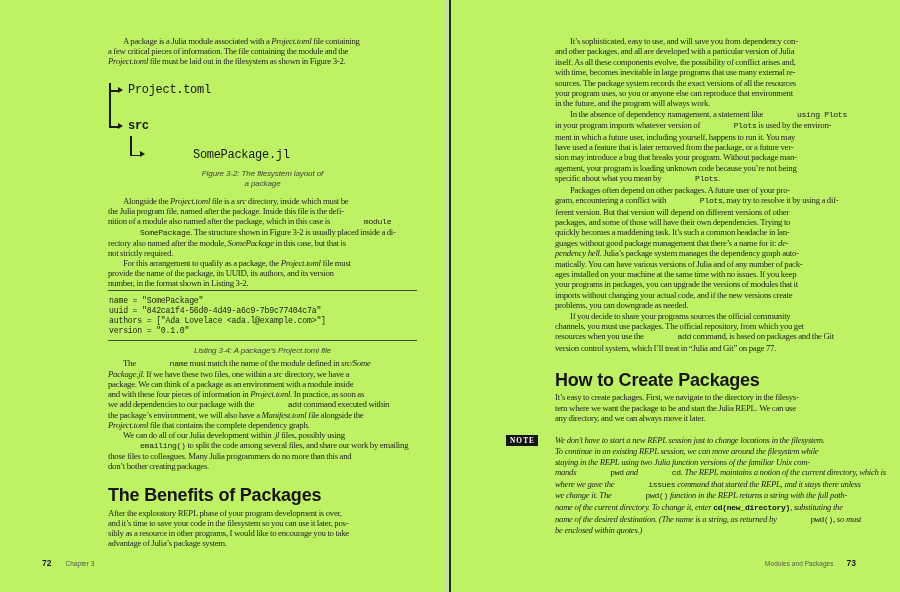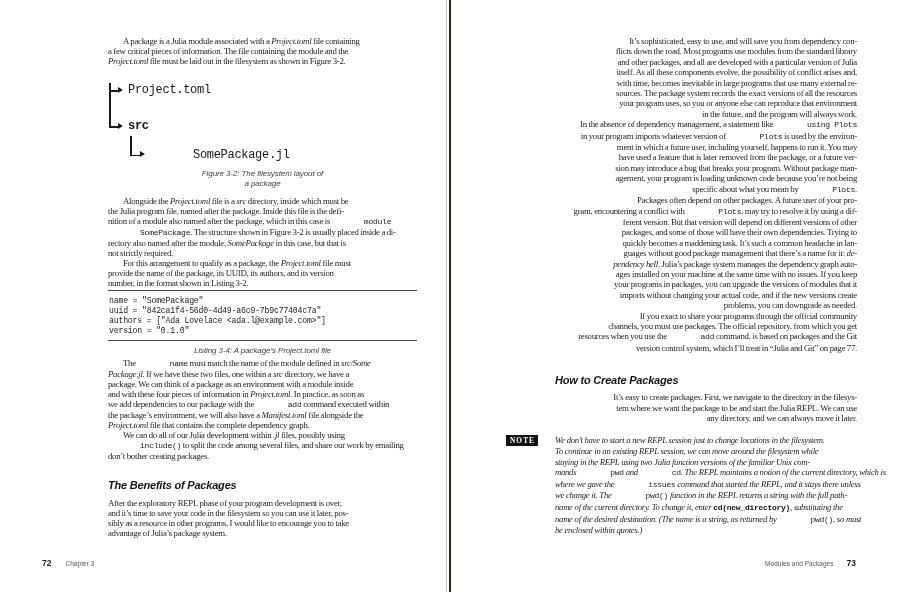--- a/index.html
+++ b/index.html
@@ -1,28 +1,28 @@
 <!DOCTYPE html>
 <html><head>
 <meta charset="utf-8">
 <style>
   html,body{margin:0;padding:0;}
   body{width:900px;height:592px;background:#e9e9e7;font-family:"Liberation Serif",serif;}
-  .spread{position:relative;width:900px;height:592px;background:#ffffff;overflow:hidden;}
+  .spread{position:relative;width:900px;height:592px;background:#bef264;overflow:hidden;}
   .page{position:absolute;top:0;height:592px;}
   .page-left{left:0;width:449px;}
   .page-right{left:452px;width:448px;}
   .divider-shadow{position:absolute;top:0;left:446px;width:1px;height:592px;background:#cdccc9;}
   .divider{position:absolute;top:0;left:449px;width:2px;height:592px;background:#23221f;}
   .col{position:absolute;top:36px;}
   .col-left{left:108px;width:309px;}
   .col-right{left:103px;width:302px;}
   .line{white-space:nowrap;font-size:8.8px;line-height:10px;letter-spacing:-0.28px;
         word-spacing:-0.2px;color:#262422;}
-  .col-right .line{line-height:10.4px;text-align:right;}
+  .col-right .line{line-height:10.4px;}
   .para{margin:0;}
   .para.indent .line:first-child{text-indent:15px;}
   .s-i{font-style:italic;}
   .s-m{font-family:"Liberation Mono",monospace;font-size:0.92em;font-style:normal;color:#1b1a18;padding-left:32px;}
   .s-mb{font-family:"Liberation Mono",monospace;font-size:0.92em;font-style:normal;font-weight:bold;color:#111;}
   
   .tree{position:relative;height:84px;margin:14px 0 0 0;}
   .tree .vline{position:absolute;background:#1a1a18;width:1.5px;}
   .tree .hline{position:absolute;background:#1a1a18;height:1.5px;}
   .tree .arrow{position:absolute;width:0;height:0;border-left:5px solid #1a1a18;
@@ -34,22 +34,22 @@
   .caption{margin:5px 0 8px 0;}
   .caption .cline{font-family:"Liberation Sans",sans-serif;font-style:italic;font-size:8px;
                   line-height:9.5px;color:#40403e;letter-spacing:-0.1px;white-space:nowrap;text-align:center;}
   .caption.listing-caption{margin:5px 0 2px 0;}
   
   .listing{border-top:1.2px solid #4a4845;border-bottom:1.2px solid #4a4845;
            padding:5px 0 4px 1px;margin:2px 0 0 0;}
   .listing .kline{font-family:"Liberation Mono",monospace;font-size:8.2px;line-height:10px;
                   letter-spacing:-0.2px;color:#1b1a18;white-space:nowrap;}
   
-  .heading{font-family:"Liberation Sans",sans-serif;font-weight:bold;font-style:italic;
-           font-size:11px;line-height:13px;color:#161514;letter-spacing:-0.2px;
+  .heading{font-family:"Liberation Sans",sans-serif;font-weight:bold;
+           font-size:18px;line-height:13px;color:#161514;letter-spacing:-0.2px;
            margin:18px 0 6px 0;}
   .col-right .heading{margin:21px 0 5px 0;}
   
   .note{position:relative;margin-top:12px;}
   .note .nline{white-space:nowrap;font-style:italic;font-size:8.7px;line-height:10.6px;
                letter-spacing:-0.28px;color:#262422;}
   .note-label{position:absolute;left:-49px;top:0px;background:#121210;color:#fefefe;
               font-family:Liberation Serif, serif;font-weight:bold;font-size:7.3px;
               letter-spacing:1.1px;padding:1.5px 3px 1.5px 4px;line-height:8px;text-align:center;}
   
@@ -116,21 +116,22 @@
           <div class="line"><span>The </span><span class="s-m">name</span><span> must match the name of the module defined in </span><span class="s-i">src/Some</span></div>
           <div class="line"><span class="s-i">Package.jl</span><span>. If we have these two files, one within a </span><span class="s-i">src</span><span> directory, we have a</span></div>
           <div class="line"><span>package. We can think of a package as an environment with a module inside</span></div>
           <div class="line"><span>and with these four pieces of information in </span><span class="s-i">Project.toml</span><span>. In practice, as soon as</span></div>
           <div class="line"><span>we add dependencies to our package with the </span><span class="s-m">add</span><span> command executed within</span></div>
           <div class="line"><span>the package’s environment, we will also have a </span><span class="s-i">Manifest.toml</span><span> file alongside the</span></div>
           <div class="line last"><span class="s-i">Project.toml</span><span> file that contains the complete dependency graph.</span></div>
         </div>
         <div class="para indent">
           <div class="line"><span>We can do all of our Julia development within </span><span class="s-i">.jl</span><span> files, possibly using</span></div>
-          <div class="line"><span class="s-m">include()</span><span> to split the code among several files, and share our work by emailing</span></div>
+          <div class="line"><span class="s-m">emailing()</span><span> to split the code among several files, and share our work by emailing</span></div>
+          <div class="line"><span>those files to colleagues. Many Julia programmers do no more than this and</span></div>
           <div class="line last"><span>don’t bother creating packages.</span></div>
         </div>
         <div class="heading">The Benefits of Packages</div>
         <div class="para">
           <div class="line"><span>After the exploratory REPL phase of your program development is over,</span></div>
           <div class="line"><span>and it’s time to save your code in the filesystem so you can use it later, pos-</span></div>
           <div class="line"><span>sibly as a resource in other programs, I would like to encourage you to take</span></div>
           <div class="line last"><span>advantage of Julia’s package system.</span></div>
         </div>
       </div>
@@ -139,21 +140,20 @@
     </div>
   </div>
 
   <div class="divider-shadow"></div>
   <div class="divider"></div>
 
   <div class="page page-right">
     <div class="col col-right" id="right-col">
         <div class="para indent">
           <div class="line"><span>It’s sophisticated, easy to use, and will save you from dependency con-</span></div>
-          <div class="line"><span>flicts down the road. Most programs use modules from the standard library</span></div>
           <div class="line"><span>and other packages, and all are developed with a particular version of Julia</span></div>
           <div class="line"><span>itself. As all these components evolve, the possibility of conflict arises and,</span></div>
           <div class="line"><span>with time, becomes inevitable in large programs that use many external re-</span></div>
           <div class="line"><span>sources. The package system records the exact versions of all the resources</span></div>
           <div class="line"><span>your program uses, so you or anyone else can reproduce that environment</span></div>
           <div class="line last"><span>in the future, and the program will always work.</span></div>
         </div>
         <div class="para indent">
           <div class="line"><span>In the absence of dependency management, a statement like </span><span class="s-m">using Plots</span></div>
           <div class="line"><span>in your program imports whatever version of </span><span class="s-m">Plots</span><span> is used by the environ-</span></div>
@@ -164,27 +164,28 @@
           <div class="line last"><span>specific about what you mean by </span><span class="s-m">Plots</span><span>.</span></div>
         </div>
         <div class="para indent">
           <div class="line"><span>Packages often depend on other packages. A future user of your pro-</span></div>
           <div class="line"><span>gram, encountering a conflict with </span><span class="s-m">Plots</span><span>, may try to resolve it by using a dif-</span></div>
           <div class="line"><span>ferent version. But that version will depend on different versions of other</span></div>
           <div class="line"><span>packages, and some of those will have their own dependencies. Trying to</span></div>
           <div class="line"><span>quickly becomes a maddening task. It’s such a common headache in lan-</span></div>
           <div class="line"><span>guages without good package management that there’s a name for it: </span><span class="s-i">de-</span></div>
           <div class="line"><span class="s-i">pendency hell</span><span>. Julia’s package system manages the dependency graph auto-</span></div>
+          <div class="line"><span>matically. You can have various versions of Julia and of any number of pack-</span></div>
           <div class="line"><span>ages installed on your machine at the same time with no issues. If you keep</span></div>
           <div class="line"><span>your programs in packages, you can upgrade the versions of modules that it</span></div>
           <div class="line"><span>imports without changing your actual code, and if the new versions create</span></div>
           <div class="line last"><span>problems, you can downgrade as needed.</span></div>
         </div>
         <div class="para indent">
-          <div class="line"><span>If you exact to share your programs through the official community</span></div>
+          <div class="line"><span>If you decide to share your programs sources the official community</span></div>
           <div class="line"><span>channels, you must use packages. The official repository, from which you get</span></div>
           <div class="line"><span>resources when you use the </span><span class="s-m">add</span><span> command, is based on packages and the Git</span></div>
           <div class="line last"><span>version control system, which I’ll treat in “Julia and Git” on page 77.</span></div>
         </div>
         <div class="heading">How to Create Packages</div>
         <div class="para">
           <div class="line"><span>It’s easy to create packages. First, we navigate to the directory in the filesys-</span></div>
           <div class="line"><span>tem where we want the package to be and start the Julia REPL. We can use</span></div>
           <div class="line last"><span>any directory, and we can always move it later.</span></div>
         </div>

